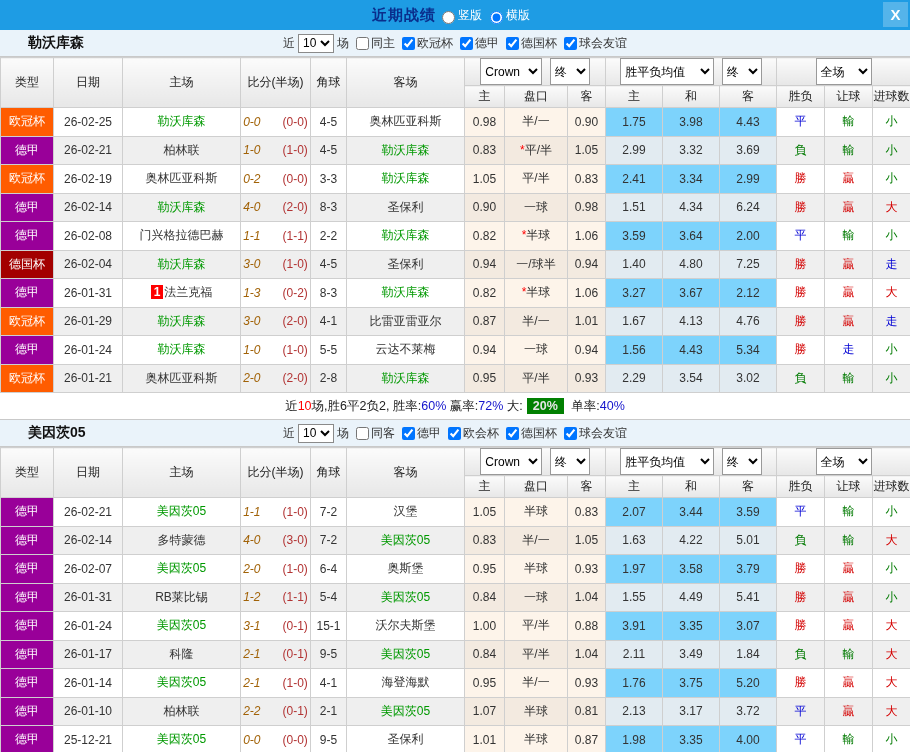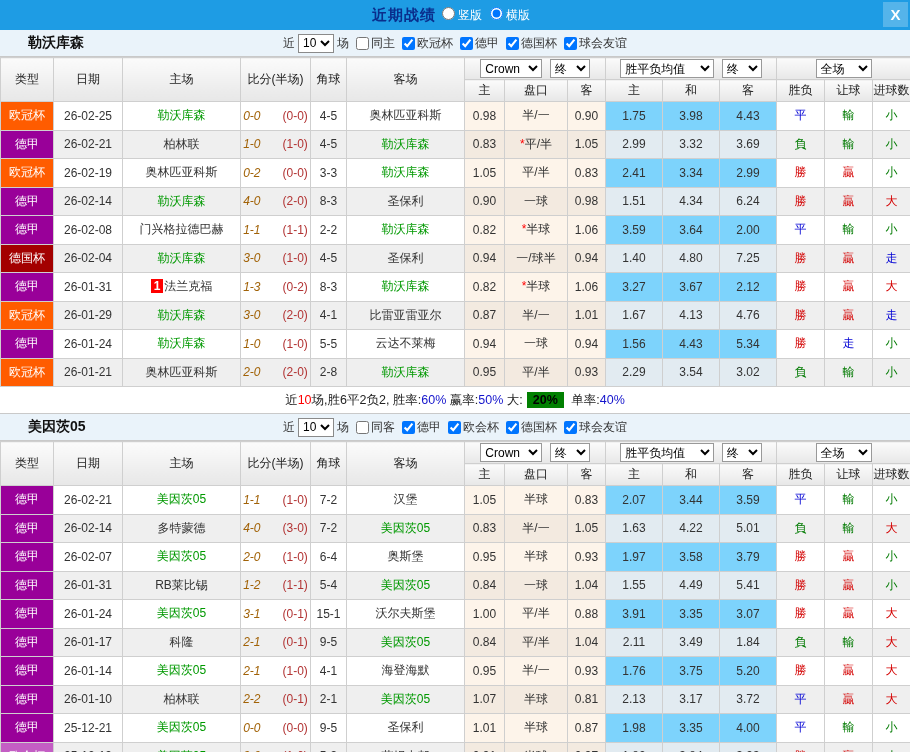--- a/index.html
+++ b/index.html
@@ -8,21 +8,21 @@
     font-family:"Liberation Sans","DejaVu Sans",sans-serif;
     -webkit-font-smoothing:antialiased;
   }
   
   .titlebar{
     height:30px;background:#1e9ce4;position:relative;
     display:flex;align-items:center;justify-content:center;
   }
   .titlebar .title{color:#0a2e8c;font-weight:bold;font-size:15px;letter-spacing:1px;}
   .titlebar .radios{display:flex;align-items:center;margin-left:6px;}
-  .titlebar .radios label{color:#fff;font-size:12px;display:flex;align-items:flex-start;margin-right:8px;}
+  .titlebar .radios label{color:#fff;font-size:12px;display:flex;align-items:flex-end;margin-right:8px;}
   .titlebar input[type=radio]{width:13px;height:13px;margin:0 3px 0 0;}
   .close-btn{
     position:absolute;right:2px;top:2px;width:25px;height:25px;background:#55b4ea;
     color:#fff;font-weight:bold;font-size:15px;display:flex;align-items:center;justify-content:center;
     cursor:pointer;
   }
   
   .section-header{
     height:26px;background:#eaf3fa;border-bottom:1px solid #c9c9c9;
     display:flex;align-items:center;position:relative;
@@ -33,21 +33,21 @@
   .controls input[type=checkbox]{width:13px;height:13px;margin:0 2px 0 7px;vertical-align:middle;}
   .controls .chk{display:flex;align-items:center;}
   
   table{border-collapse:collapse;table-layout:fixed;width:910px;}
   th,td{
     border:1px solid #cfcfcf;text-align:center;font-size:12px;color:#333;
     padding:0;overflow:hidden;white-space:nowrap;
   }
   thead tr{height:22px;}
   thead th{background:linear-gradient(#fbfbfb,#e7e7e7);font-weight:normal;color:#222;}
-  thead select{font-size:12px;height:19px;border:1px solid #999;background:#fff;margin:0 2px;}
+  thead select{font-size:12px;height:27px;border:1px solid #999;background:#fff;margin:0 2px;}
   .sel-crown{width:62px;} .sel-final{width:40px;} .sel-avg{width:94px;} .sel-full{width:56px;}
   tbody tr{height:28.5px;}
   tbody td{background:#fff;}
   tbody tr.alt td{background:#efefef;}
   tbody td.crown{background:#fdf4ea;}
   tbody tr.alt td.crown{background:#f3eae0;}
   tbody td.avg{background:#7dd3fc;}
   tbody tr.alt td.avg{background:#e2ebf1;}
   td .team{color:#333;cursor:pointer;}
   td .team.sel{color:#009900;}
@@ -56,21 +56,21 @@
   td .badge1{background:#ff0000;color:#fff;font-weight:bold;padding:0 3px;margin-right:1px;}
   td .star{color:#ff0000;font-style:normal;}
   
   .summary{
     height:26px;border-bottom:1px solid #c9c9c9;background:#fff;
     display:flex;align-items:center;justify-content:center;font-size:12.5px;color:#222;
     white-space:pre;
   }
   .summary .red{color:#ff0000;}
   .summary .blue{color:#1414cc;}
-  .summary .gbadge{background:#018001;color:#000000;font-weight:bold;padding:1px 6px;margin:0 4px;}
+  .summary .gbadge{background:#018001;color:#e5e5e5;font-weight:bold;padding:1px 6px;margin:0 4px;}
 </style>
 </head>
 <body>
 
 <div class="titlebar">
   <span class="title">近期战绩</span>
   <span class="radios">
     <label>
       <input type="radio" name="layout" style="">
       <span>竖版</span>
@@ -332,21 +332,21 @@
         <td class="avg">3.54</td>
         <td class="avg">3.02</td>
         <td style="color: rgb(0, 122, 0);">負</td>
         <td style="color: rgb(0, 122, 0);">輸</td>
         <td style="color: rgb(0, 122, 0);">小</td>
       </tr>
     </tbody>
 </table>
 
 <div class="summary">
-  <span>近</span><span class="red">10</span><span>场,胜6平2负2, 胜率:</span><span class="blue">60%</span><span> 赢率:</span><span class="blue">50%</span><span> 大:</span><span class="gbadge">20%</span><span> 单率:</span><span class="blue">40%</span>
+  <span>近</span><span class="red">10</span><span>场,胜6平2负2, 胜率:</span><span class="blue">60%</span><span> 赢率:</span><span class="blue">72%</span><span> 大:</span><span class="gbadge">20%</span><span> 单率:</span><span class="blue">40%</span>
 </div>
 
 <div class="section-header">
   <span class="team-title">美因茨05</span>
   <span class="controls">
     <span>近</span>
     <select class="count"><option>10</option></select>
     <span>场</span>
     <span class="chk">
       <input type="checkbox" style="">

